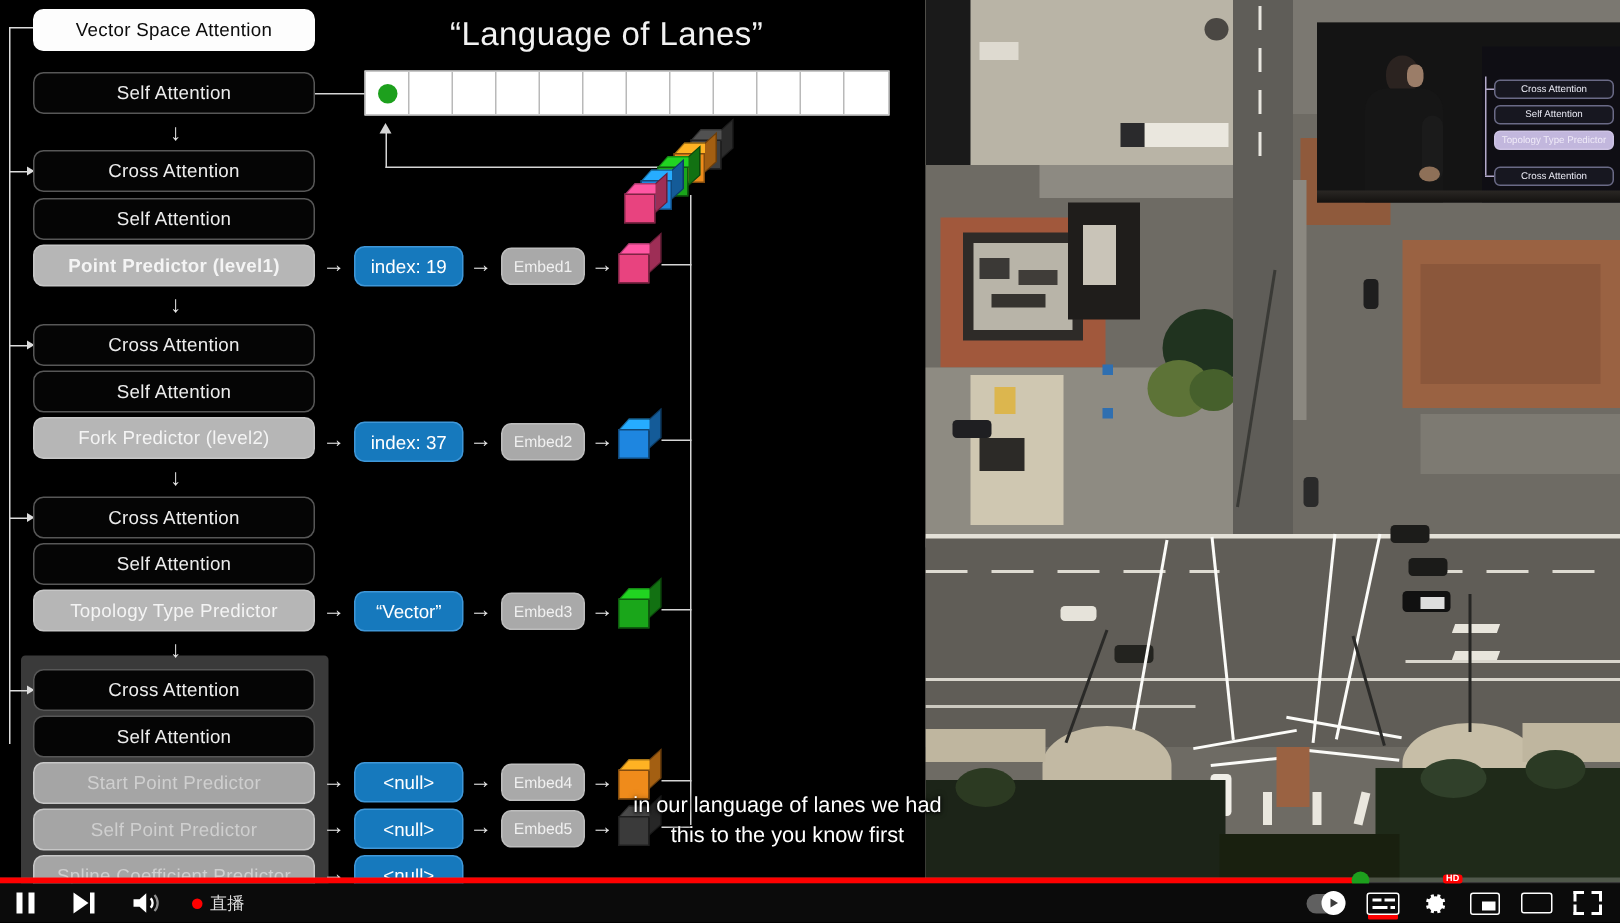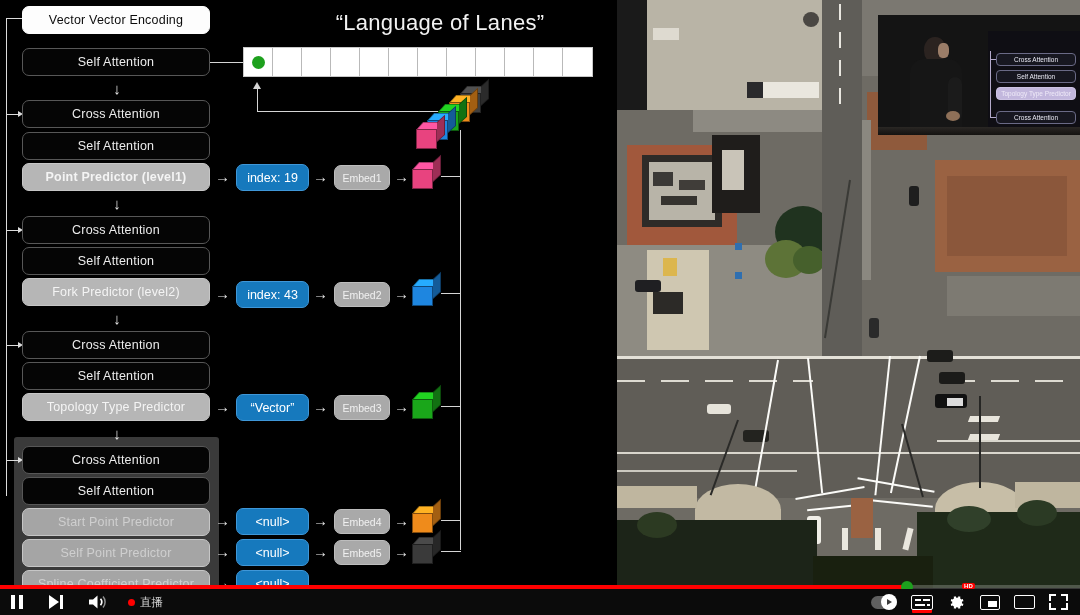--- a/index.html
+++ b/index.html
@@ -21,21 +21,21 @@
     position: absolute; left: 0; top: 0;
     width: 616px; height: 615px;
     background: #000;
     overflow: hidden;
   }
 
   .slide-title {
     position: absolute;
     left: 300px; top: 10px;
     width: 280px;
-    text-align: center;
+    text-align: left;
     color: #f2f2f2;
     font-size: 22px;
     letter-spacing: .3px;
     white-space: nowrap;
   }
 
   
   .pbox {
     position: absolute;
     left: 22px;
@@ -366,21 +366,21 @@
     <div class="rail rail-h" style="left:6px; top:114px; width:14px;"></div>
     <div class="rail-head" style="left:18px; top:110.5px;"></div>
     <div class="rail rail-h" style="left:6px; top:230px; width:14px;"></div>
     <div class="rail-head" style="left:18px; top:226.5px;"></div>
     <div class="rail rail-h" style="left:6px; top:345px; width:14px;"></div>
     <div class="rail-head" style="left:18px; top:341.5px;"></div>
     <div class="rail rail-h" style="left:6px; top:460px; width:14px;"></div>
     <div class="rail-head" style="left:18px; top:456.5px;"></div>
 
     <div id="pipeline-boxes">
-        <div class="pbox white" style="top: 6px;">Vector Vector Encoding</div>
+        <div class="pbox white" style="top: 6px;">Vector Space Attention</div>
         <div class="pbox dark" style="top: 48px;">Self Attention</div>
         <div class="pbox dark" style="top: 100px;">Cross Attention</div>
         <div class="pbox dark" style="top: 132px;">Self Attention</div>
         <div class="pbox gray" style="top: 163px; font-weight: bold;">Point Predictor (level1)</div>
         <div class="pbox dark" style="top: 216px;">Cross Attention</div>
         <div class="pbox dark" style="top: 247px;">Self Attention</div>
         <div class="pbox gray" style="top: 278px;">Fork Predictor (level2)</div>
         <div class="pbox dark" style="top: 331px;">Cross Attention</div>
         <div class="pbox dark" style="top: 362px;">Self Attention</div>
         <div class="pbox gray" style="top: 393px;">Topology Type Predictor</div>
@@ -455,21 +455,21 @@
         <div class="row-arrow" style="left: 313px; top: 169px;">→</div>
         <div class="emb-badge" style="top: 165px;">Embed1</div>
         <div class="row-arrow" style="left: 394px; top: 169px;">→</div>
         <div class="cube" style="--c1: #e8437f; --c2: #ff56a3; --c3: #9e2e56; left: 412px; top: 162px;">
           <div class="face-top"></div>
           <div class="face-side"></div>
           <div class="face-front"></div>
         </div>
         <div class="collector" style="left: 441px; top: 176px; width: 20px; height: 1px;"></div>
         <div class="row-arrow" style="left: 215px; top: 286px;">→</div>
-        <div class="idx-badge" style="top: 281px;">index: 43</div>
+        <div class="idx-badge" style="top: 281px;">index: 37</div>
         <div class="row-arrow" style="left: 313px; top: 286px;">→</div>
         <div class="emb-badge" style="top: 282px;">Embed2</div>
         <div class="row-arrow" style="left: 394px; top: 286px;">→</div>
         <div class="cube" style="--c1: #1e86e0; --c2: #26acff; --c3: #145b98; left: 412px; top: 279px;">
           <div class="face-top"></div>
           <div class="face-side"></div>
           <div class="face-front"></div>
         </div>
         <div class="collector" style="left: 441px; top: 293px; width: 20px; height: 1px;"></div>
         <div class="row-arrow" style="left: 215px; top: 399px;">→</div>
@@ -609,20 +609,24 @@
     <div class="a-layer" style="left:232px;top:180px;width:2px;height:160px;background:#3a3a36;transform:rotate(9deg);transform-origin:top;"></div>
 
     <div class="a-layer" style="left:0;top:520px;width:200px;height:68px;background:#1c2418;"></div>
     <div class="a-layer" style="left:300px;top:512px;width:163px;height:76px;background:#1f2a19;"></div>
     <div class="a-layer" style="left:196px;top:556px;width:120px;height:32px;background:#19200f;"></div>
     <div class="a-layer" style="left:20px;top:512px;width:40px;height:26px;border-radius:50%;background:#2c3a22;"></div>
     <div class="a-layer" style="left:330px;top:506px;width:44px;height:26px;border-radius:50%;background:#30402a;"></div>
     <div class="a-layer" style="left:400px;top:500px;width:40px;height:26px;border-radius:50%;background:#2b3a24;"></div>
   </div>
 
+  <div id="caption">
+    <div>in our language of lanes we had</div>
+    <div>this to the you know first</div>
+  </div>
 
   <div id="pip">
     <div class="pip-stagewall"></div>
     <div class="speaker-head"></div>
     <div class="speaker-face"></div>
     <div class="speaker-body"></div>
     <div class="speaker-arm"></div>
     <div class="speaker-hand"></div>
     <div class="pip-slide">
       <div class="mini-rail" style="left:2px;top:20px;width:1px;height:66px;"></div>

